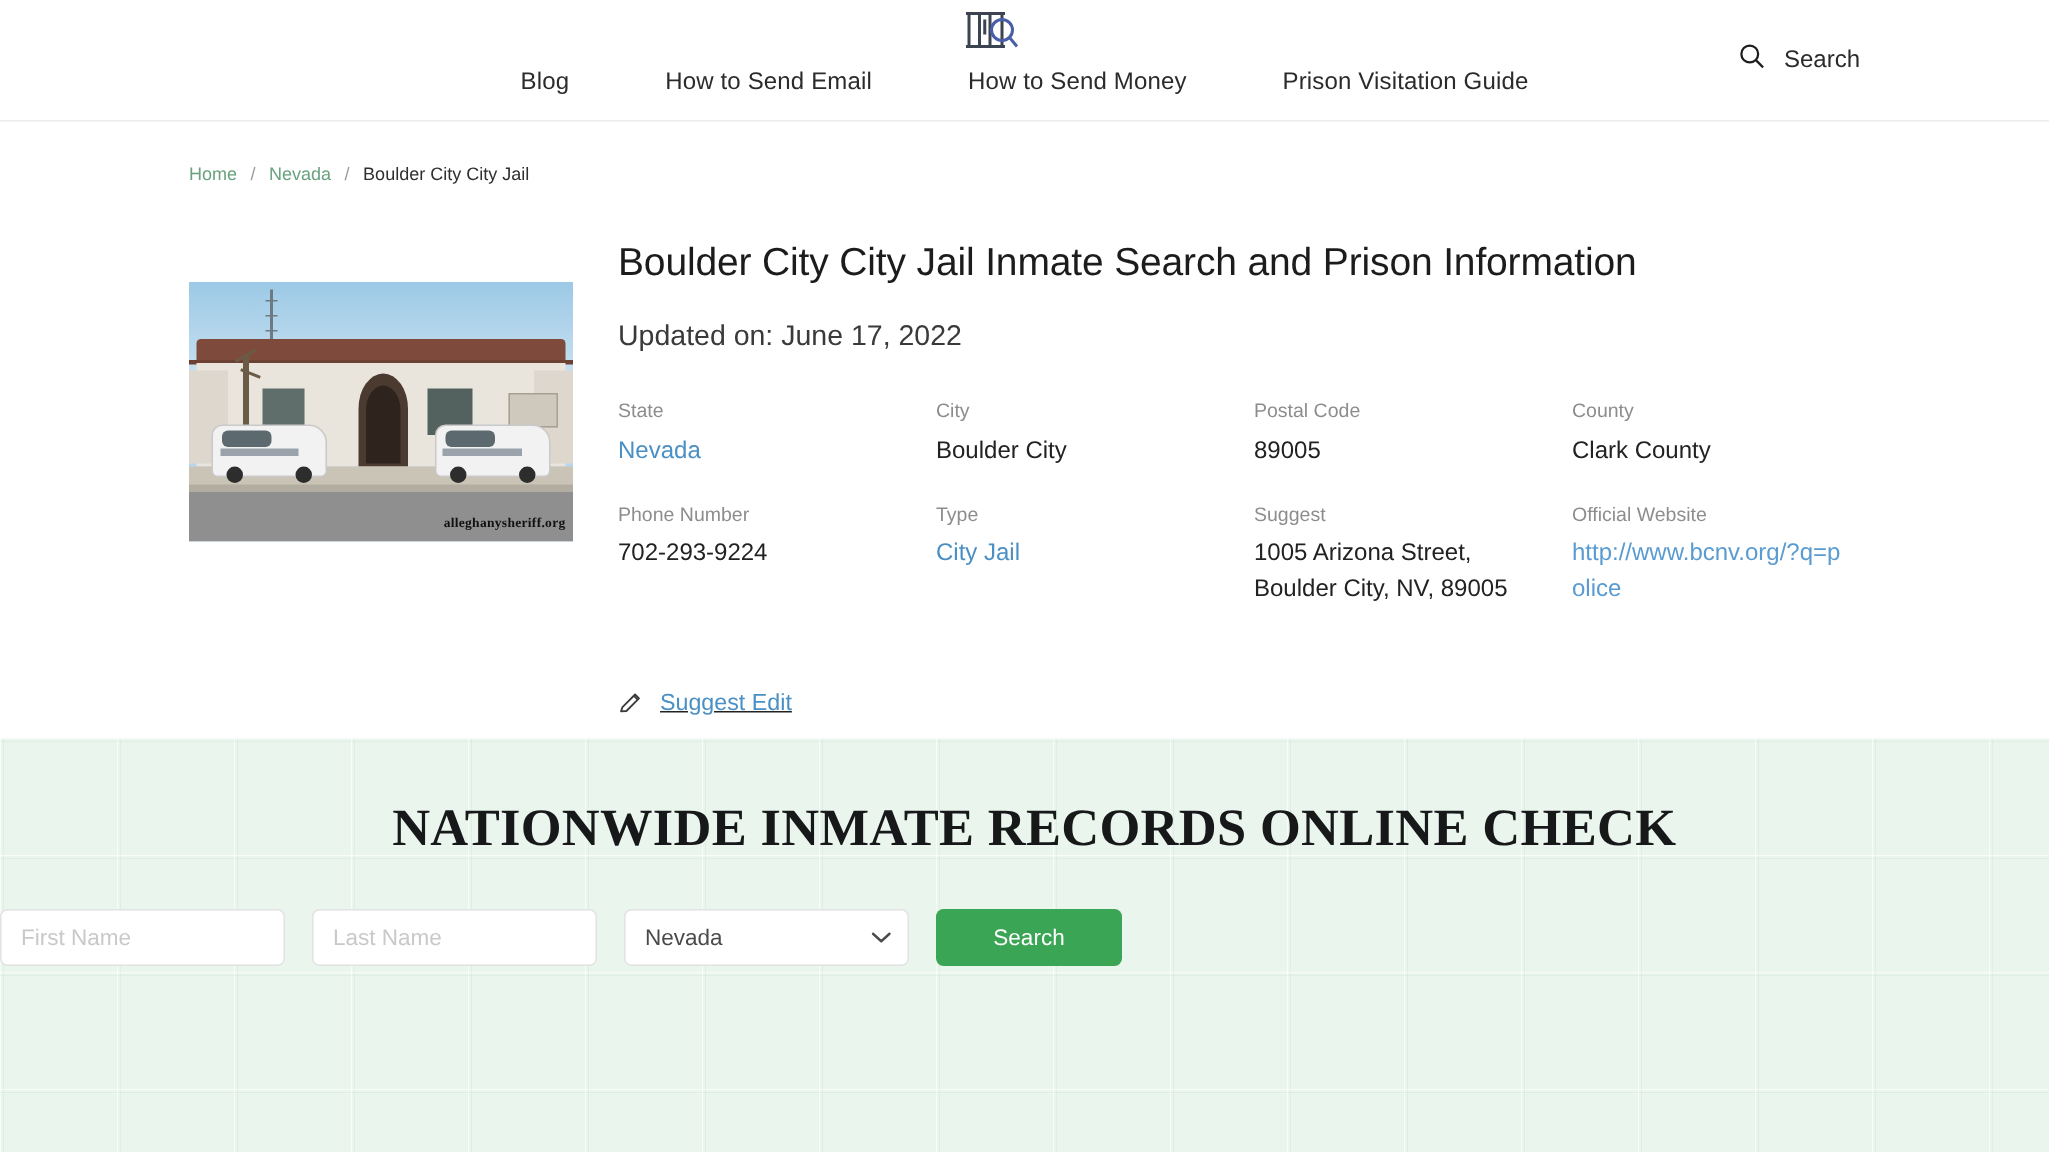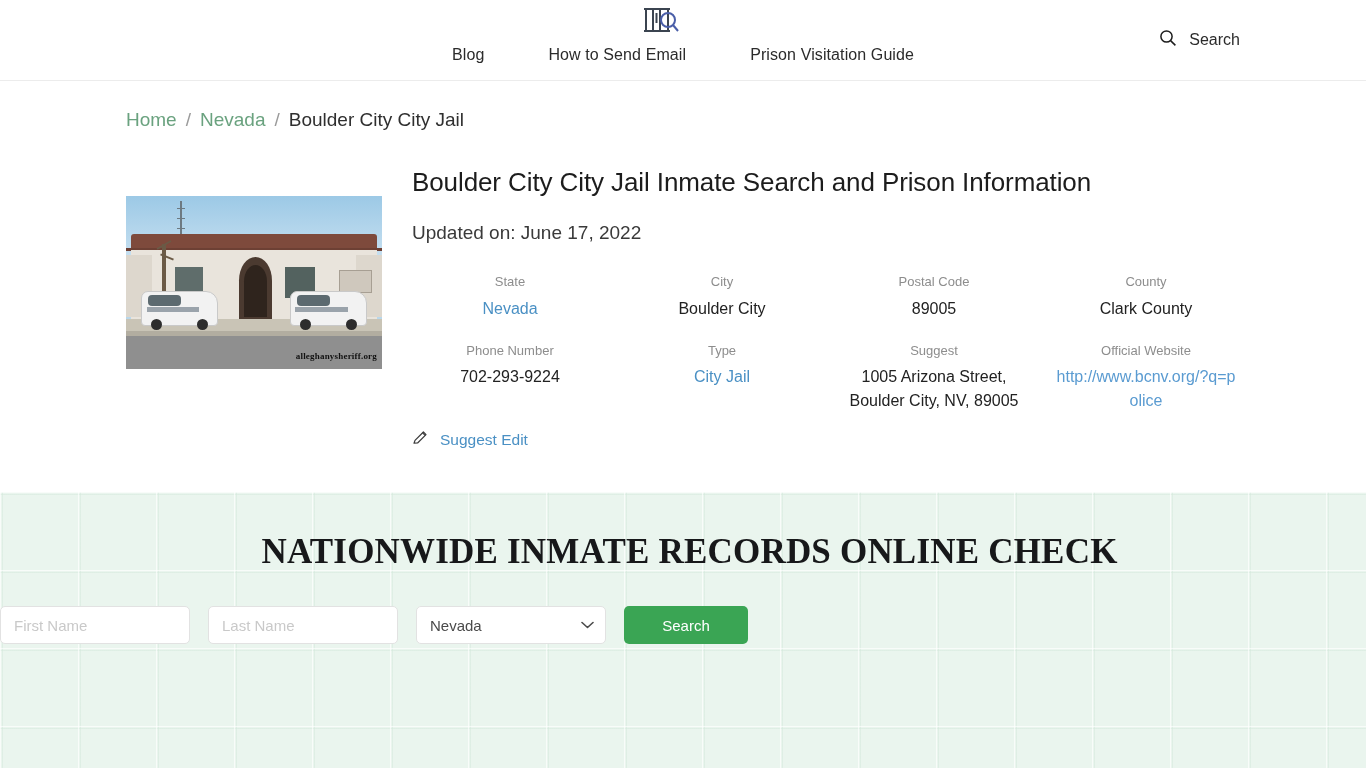--- a/index.html
+++ b/index.html
@@ -56,21 +56,21 @@
     cursor: pointer;
   }
   .header-search .label {
     font-size: 16px;
     color: #2b2b2b;
   }
 
   
   .breadcrumb {
     padding: 28px 126px 0 126px;
-    font-size: 19px;
+    font-size: 12px;
     display: flex;
     gap: 0;
     color: #2b2b2b;
   }
   .crumb-link {
     color: #6aa27f;
     text-decoration: none;
     cursor: pointer;
   }
   .crumb-sep {
@@ -112,21 +112,20 @@
   .updated {
     font-size: 19px;
     color: #3a3a3a;
     margin-bottom: 30px;
   }
   .info-grid {
     display: grid;
     grid-template-columns: 212px 212px 212px 212px;
     row-gap: 22px;
     column-gap: 0;
-    text-align: center;
   }
   .info-cell { padding-right: 16px; }
   .info-label {
     font-size: 13px;
     color: #8d8d8d;
     margin-bottom: 7px;
     line-height: 1.2;
   }
   .info-value {
     font-size: 16px;
@@ -144,26 +143,26 @@
     color: #5a9bd1;
     font-size: 16px;
     line-height: 1.5;
     word-break: break-all;
     text-decoration: none;
     cursor: pointer;
     display: inline-block;
     max-width: 186px;
   }
   .suggest-edit {
-    margin-top: 16px;
-    display: flex;
-    align-items: center;
+    margin-top: 55px;
+    display: flex;
     gap: 11px;
     cursor: pointer;
     width: max-content;
+    text-decoration: underline;
   }
   .suggest-edit .label {
     font-size: 15.5px;
     color: #4a90c4;
   }
 
   
   .search-section {
     position: absolute;
     left: 0; top: 492px;
@@ -307,20 +306,21 @@
       <rect x="26" y="6" width="2" height="24" fill="#3b4450"></rect>
       <rect x="14.5" y="11" width="2" height="10" fill="#3b4450"></rect>
       <circle cx="27" cy="18" r="7" fill="none" stroke="#4a5ea8" stroke-width="2"></circle>
       <line x1="32" y1="23" x2="37" y2="29" stroke="#4a5ea8" stroke-width="2"></line>
     </svg>
   </div>
 
   <nav class="nav">
     <a class="nav-item">Blog</a>
     <a class="nav-item">How to Send Email</a>
+    <a class="nav-item">How to Send Money</a>
     <a class="nav-item">Prison Visitation Guide</a>
   </nav>
 
   <div class="header-search">
     <span>
       <svg width="18" height="18" viewBox="0 0 18 18" aria-hidden="true">
         <circle cx="7.5" cy="7.5" r="5.6" fill="none" stroke="#1d1d1d" stroke-width="1.5"></circle>
         <line x1="11.6" y1="11.6" x2="16.4" y2="16.4" stroke="#1d1d1d" stroke-width="1.5"></line>
       </svg>
     </span>

